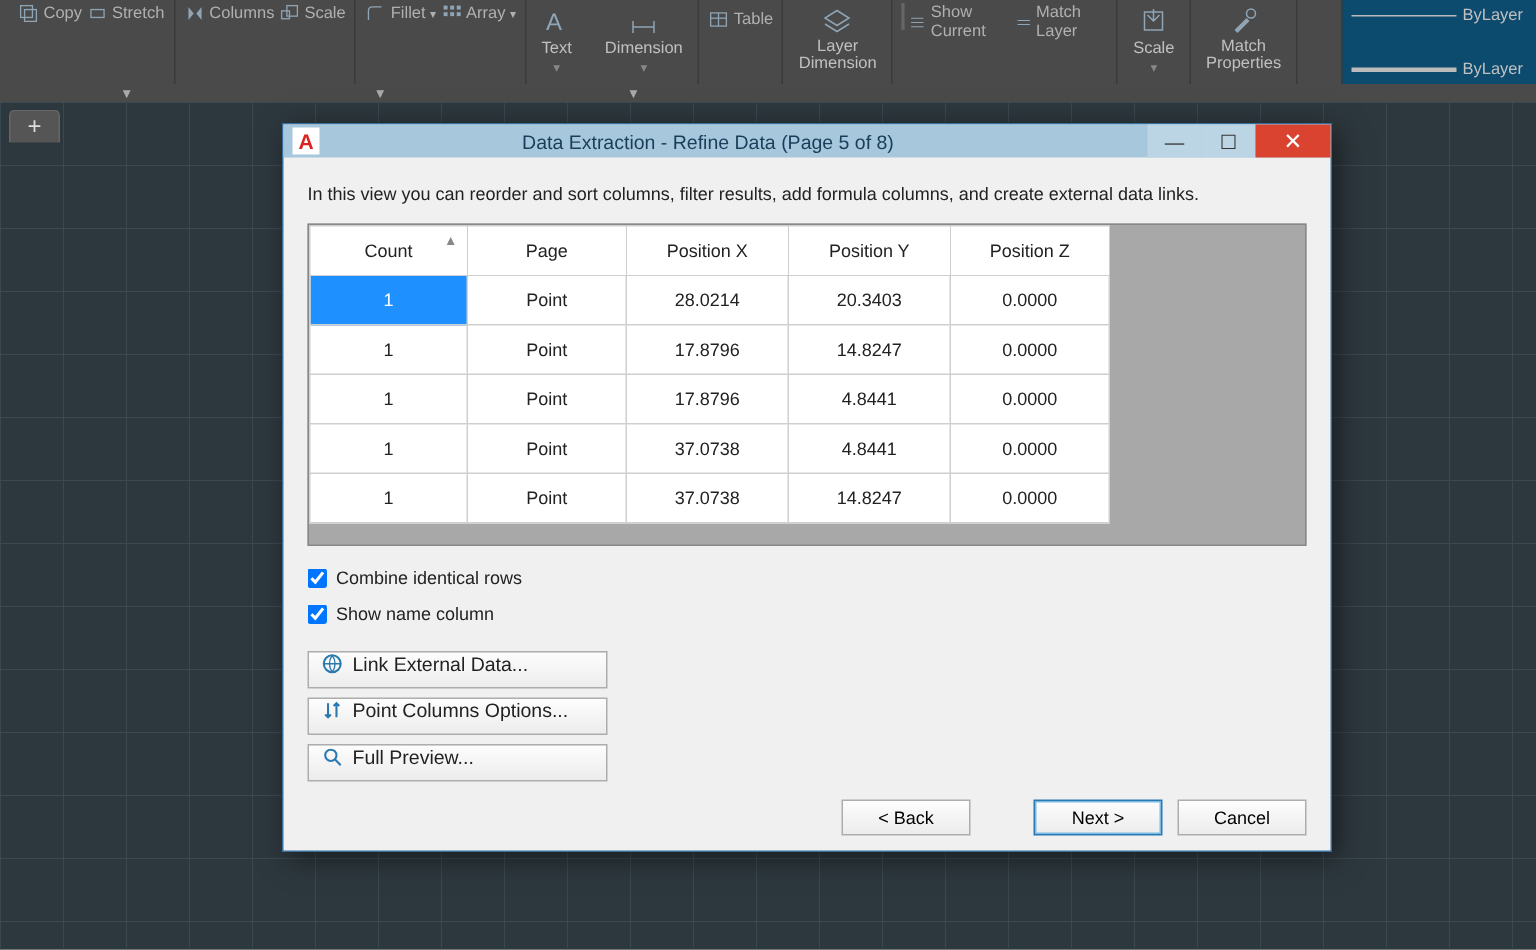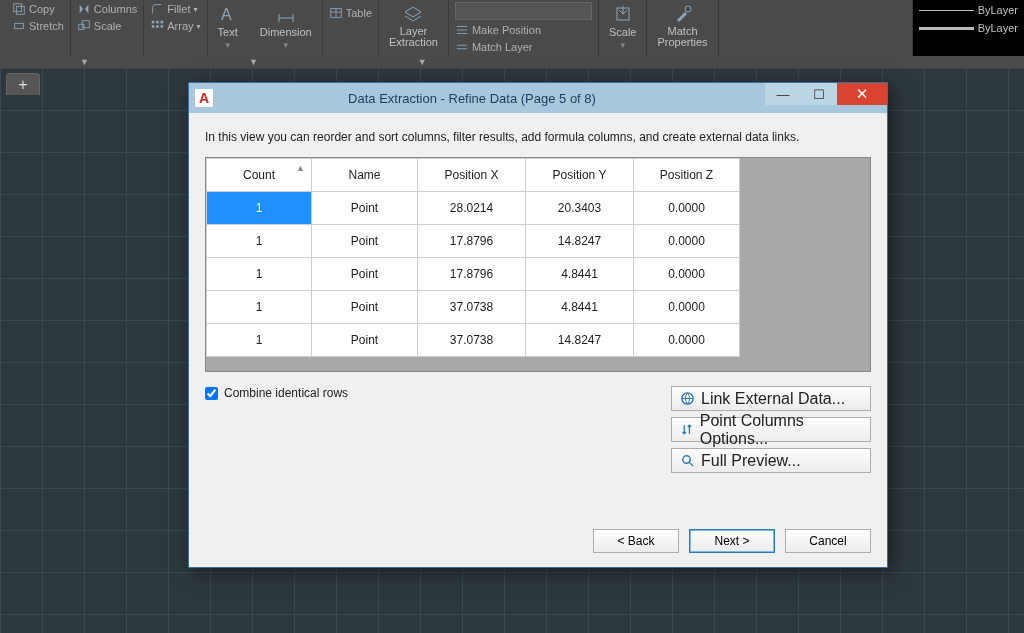--- a/index.html
+++ b/index.html
@@ -1,32 +1,32 @@
 <!DOCTYPE html>
 <html><head>
 <meta charset="utf-8">
 <style>
   * { box-sizing: border-box; margin: 0; padding: 0; font-family: "Segoe UI", Tahoma, sans-serif; }
   body { width: 1024px; height: 633px; overflow: hidden; background: #1e2a30; position: relative; }
 
   
   .ribbon { background: #4a4a4a; height: 56px; display: flex; align-items: flex-start; padding: 0 6px; color: #c0c0c0; font-size: 11px; }
   .ribbon-group { display: flex; flex-direction: column; align-items: center; padding: 2px 6px; height: 56px; border-right: 1px solid #3a3a3a; }
-  .ribbon-col { display: flex; flex-direction: column; gap: 3px; }
+  .ribbon-col { display: flex; flex-direction: row; gap: 3px; }
   .ribbon-row { display: flex; gap: 14px; }
   .ribbon-item { display: flex; align-items: center; gap: 3px; color: #b0b0b0; font-size: 11px; line-height: 13px; cursor: default; }
   .ribbon-item svg { width: 14px; height: 14px; fill: #8fa5b5; }
   .ribbon-big { display:flex; flex-direction:column; align-items:center; gap:2px; padding:2px 4px;}
   .ribbon-big svg { width:20px; height:20px; fill:#8fa5b5; }
   .ribbon-big .dd { font-size:9px; color:#888;}
 
   .dropdown-bar { height: 12px; background:#4a4a4a; display:flex; align-items:center; }
   .dropdown-bar .chev { color:#aaa; font-size:9px; margin:0 80px;}
 
-  .bylayer-panel { position:absolute; right:0; top:0; width:112px; height:56px; background:#000000; border-left:1px solid #3a3a3a; display:flex; flex-direction:column; justify-content:flex-start; gap:6px; padding:4px 6px;}
+  .bylayer-panel { position:absolute; right:0; top:0; width:130px; height:56px; background:#0c4a6e; border-left:1px solid #3a3a3a; display:flex; flex-direction:column; justify-content:space-between; gap:6px; padding:4px 6px;}
   .bylayer-line { display:flex; align-items:center; gap:4px; color:#c0c0c0; font-size:11px;}
   .bylayer-swatch { width:70px; height:1px; border-top:1px solid #bbb;}
   .bylayer-swatch.thick { border-top:3px solid #bbb;}
 
   
   .canvas { position:absolute; top:68px; left:0; right:0; bottom:0; background:#2d383e; }
   .grid { width:100%; height:100%; background-image:
     linear-gradient(#3a4850 1px, transparent 1px),
     linear-gradient(90deg, #3a4850 1px, transparent 1px);
     background-size: 42px 42px; }
@@ -52,32 +52,32 @@
   table.data th, table.data td { border:1px solid #cfcfcf; font-size:12px; font-weight:normal; text-align:center; height:33px; }
   table.data th { background:#fff; position:relative; }
   table.data th .sort { position:absolute; right:6px; top:4px; font-size:9px; color:#888;}
   table.data td.sel { background:#1e90ff; color:#fff; }
   .col-count { width:105px;}
   .col-name  { width:106px;}
   .col-px    { width:108px;}
   .col-py    { width:108px;}
   .col-pz    { width:106px;}
 
-  .options-row { display:flex; margin-top:14px; gap:18px;}
+  .options-row { display:flex; margin-top:14px; gap:18px;flex-direction:column;}
   .checks { flex:1; display:flex; flex-direction:column; gap:10px;}
   .chk-line { display:flex; align-items:center; gap:6px; font-size:12px;}
   .chk-line input { width:13px; height:13px; }
 
   .side-btns { width:200px; display:flex; flex-direction:column; gap:6px;}
-  .side-btn { height:25px; border:1px solid #adadad; background:linear-gradient(#fdfdfd,#ececec); display:flex; align-items:center; gap:6px; padding:0 8px; font-size:16px; cursor:default;}
+  .side-btn { height:25px; border:1px solid #adadad; background:linear-gradient(#fdfdfd,#ececec); display:flex; gap:6px; padding:0 8px; font-size:13px; cursor:default;}
   .side-btn svg { width:15px; height:15px; }
 
   .footer { display:flex; justify-content:flex-end; gap:10px; padding:0 16px 14px 0;align-items:flex-end;}
   .nav-btn { width:86px; height:24px; border:1px solid #adadad; background:linear-gradient(#fdfdfd,#ececec); font-size:12px; display:flex; align-items:center; justify-content:center; cursor:default;}
-  .nav-btn.default { border:1px solid #2a7ab0; box-shadow: inset 0 0 0 1px #7cb9e4;}
+  .nav-btn.default { border:1px solid #2a7ab0; box-shadow: inset 0 0 0 1px #7cb9e4; margin-left: 32px;}
 
 </style>
 </head>
 <body>
 
 <div class="ribbon">
   <div class="ribbon-group">
     <div class="ribbon-col">
       <div class="ribbon-item">
           <svg viewBox="0 0 16 16">
@@ -164,31 +164,31 @@
         <span>Table</span>
       </div>
   </div>
   <div class="ribbon-group">
     <div class="ribbon-big">
         <svg viewBox="0 0 20 20">
           <path d="M10 3 L18 8 L10 13 L2 8 Z" fill="none" stroke="#8fa5b5"></path>
           <path d="M2 12 L10 17 L18 12" fill="none" stroke="#8fa5b5"></path>
         </svg>
         <span style="white-space:pre-line; text-align:center; line-height:11px">Layer
-Extraction</span>
+Dimension</span>
       </div>
   </div>
   <div class="ribbon-group" style="width:150px">
     <div class="ribbon-col" style="width:100%">
       <div style="height:18px; border:1px solid #666; background:#555;"></div>
       <div class="ribbon-item">
           <svg viewBox="0 0 16 16">
             <path d="M2 8 L14 8 M2 4 L14 4 M2 12 L14 12" stroke="#8fa5b5"></path>
           </svg>
-          <span>Make Position</span>
+          <span>Show Current</span>
         </div>
       <div class="ribbon-item">
           <svg viewBox="0 0 16 16">
             <path d="M2 6 L14 6 M2 10 L14 10" stroke="#8fa5b5"></path>
           </svg>
           <span>Match Layer</span>
         </div>
     </div>
   </div>
   <div class="ribbon-group">
@@ -258,21 +258,21 @@
         <colgroup>
           <col class="col-count">
             <col class="col-name">
             <col class="col-px">
             <col class="col-py">
             <col class="col-pz">
         </colgroup>
         <thead>
           <tr>
             <th><span>Count</span><span class="sort">▲</span></th>
-            <th>Name</th>
+            <th>Page</th>
             <th>Position X</th>
             <th>Position Y</th>
             <th>Position Z</th>
           </tr>
         </thead>
         <tbody>
           <tr>
             <td class="sel">1</td>
             <td>Point</td>
             <td>28.0214</td>
@@ -310,20 +310,24 @@
         </tbody>
       </table>
     </div>
 
     <div class="options-row">
       <div class="checks">
         <label class="chk-line">
           <input type="checkbox" checked="" style="">
           <span>Combine identical rows</span>
         </label>
+        <label class="chk-line">
+          <input type="checkbox" checked="" style="">
+          <span>Show name column</span>
+        </label>
       </div>
       <div class="side-btns">
         <div class="side-btn">
           <svg viewBox="0 0 16 16">
               <circle cx="8" cy="8" r="6" fill="none" stroke="#2a7ab0" stroke-width="1.5"></circle>
               <path d="M2 8 h12 M8 2 a10 10 0 0 1 0 12 M8 2 a10 10 0 0 0 0 12" fill="none" stroke="#2a7ab0"></path>
             </svg>
           <span>Link External Data...</span>
         </div>
         <div class="side-btn">

